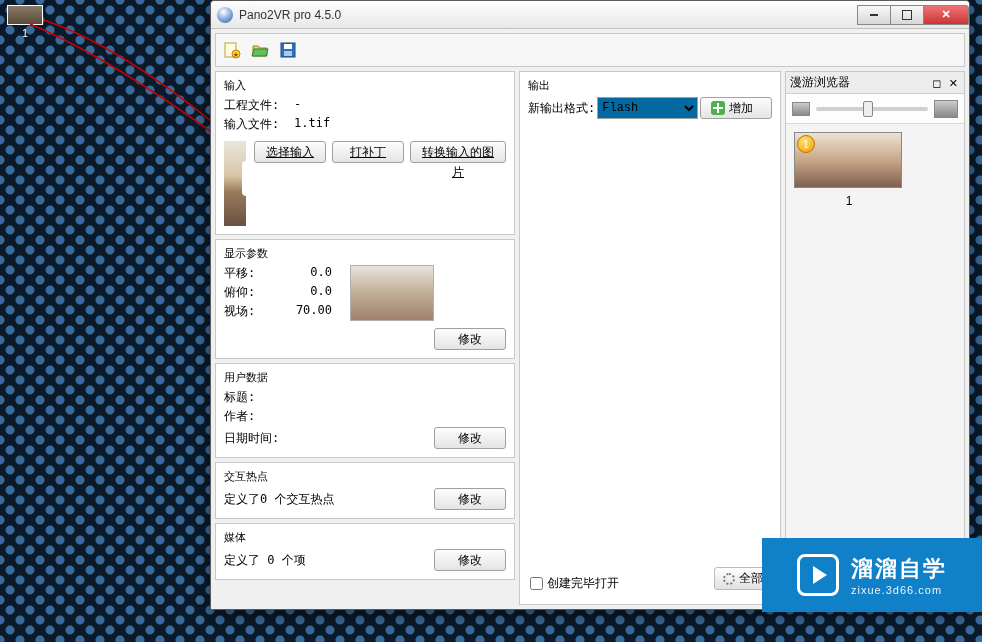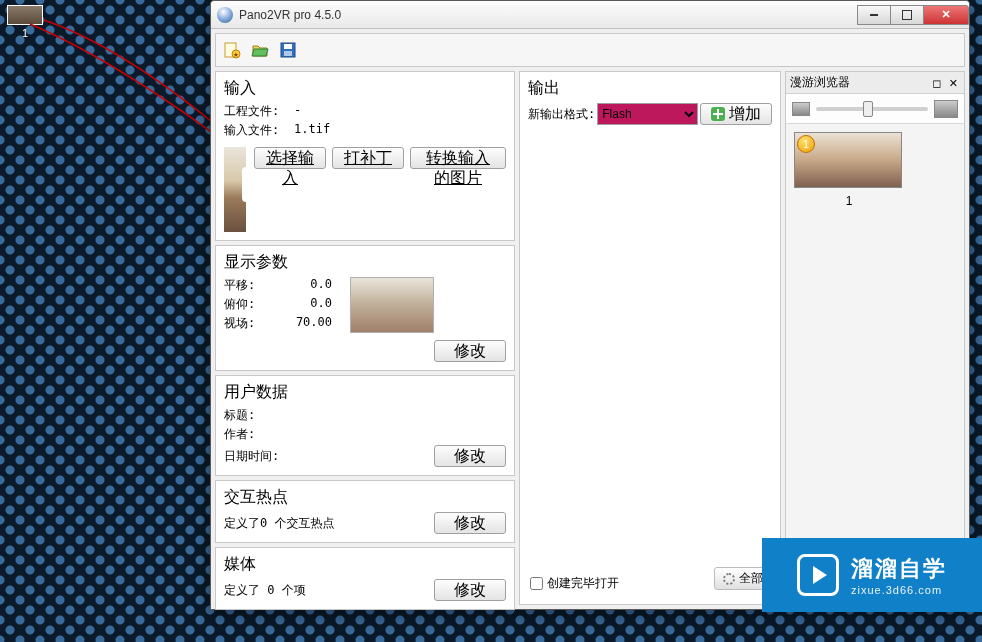--- a/index.html
+++ b/index.html
@@ -115,35 +115,35 @@
 .left-col { width: 300px; display: flex; flex-direction: column; gap: 4px; }
 .mid-col { flex: 1; display: flex; flex-direction: column; gap: 4px; }
 .right-col { width: 180px; display: flex; flex-direction: column; }
 
 .group {
   border: 1px solid #c8c8c8;
   background: #fff;
   padding: 6px 8px 8px 8px;
   font-family: SimSun, monospace;
 }
-.group-title { font-size: 16px; margin-bottom: 4px; font-family: "Microsoft YaHei", sans-serif; }
+.group-title { font-size: 11px; margin-bottom: 4px; font-family: "Microsoft YaHei", sans-serif; }
 .kv-row { display: flex; margin-bottom: 2px; font-size: 12px; }
 .kv-row .k { width: 70px; }
 .kv-row .v { flex: 1; }
 
 .btn {
   display: inline-block;
   min-width: 72px;
   height: 22px;
   background: linear-gradient(#fdfdfd,#e4e4e4);
   border: 1px solid #a0a0a0;
   border-radius: 3px;
   text-align: center;
   line-height: 20px;
-  font-size: 16px;
+  font-size: 12px;
   padding: 0 8px;
   font-family: "Microsoft YaHei", SimSun, sans-serif;
 }
 .btn-stack { display: flex; gap: 6px; text-decoration: underline; }
 
 .preview-pano {
   width: 168px; height: 85px;
   background: linear-gradient(180deg,#eae6dc 0%,#d8c8a8 40%,#9a7a5a 60%,#6a5040 100%);
   position: relative;
   overflow: hidden;
@@ -158,22 +158,22 @@
   background: linear-gradient(180deg,#e8e4da,#c0ae98 50%,#a0806a);
   border:1px solid #b0b0b0;
 }
 .input-row { display: flex; gap: 8px; align-items: flex-start; }
 
 .group .footer-row { display:flex; justify-content:flex-end; margin-top:6px; }
 
 .output-row { display:flex; align-items:center; gap:2px; }
 select.combo {
   flex:1 1 auto; width: 80px; height:22px;
-  border:1px solid #a0a0a0; background:#be185d;
-  font-family: Liberation Sans, sans-serif; font-size:12px;
+  border:1px solid #a0a0a0; background:#0369a1;
+  font-family: Liberation Mono, monospace; font-size:12px;
 }
 .add-btn { display:flex; align-items:center; gap:4px; padding: 0 10px;}
 .add-btn .plus { width:14px;height:14px;background:#4caf50;border-radius:3px;position:relative;}
 .add-btn .plus::before,.add-btn .plus::after{content:"";position:absolute;background:#fff;}
 .add-btn .plus::before{left:6px;top:2px;width:2px;height:10px;}
 .add-btn .plus::after{top:6px;left:2px;height:2px;width:10px;}
 
 .checkbox-row { display:flex; align-items:center; gap:4px; margin-top:10px; padding: 6px 2px;}
 .checkbox-row input { width:13px;height:13px; }
 

